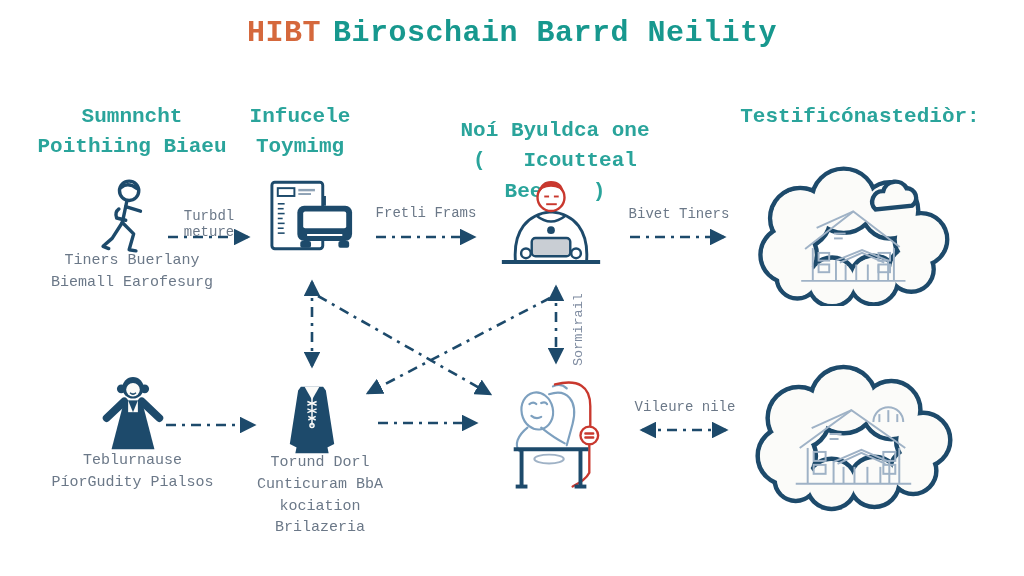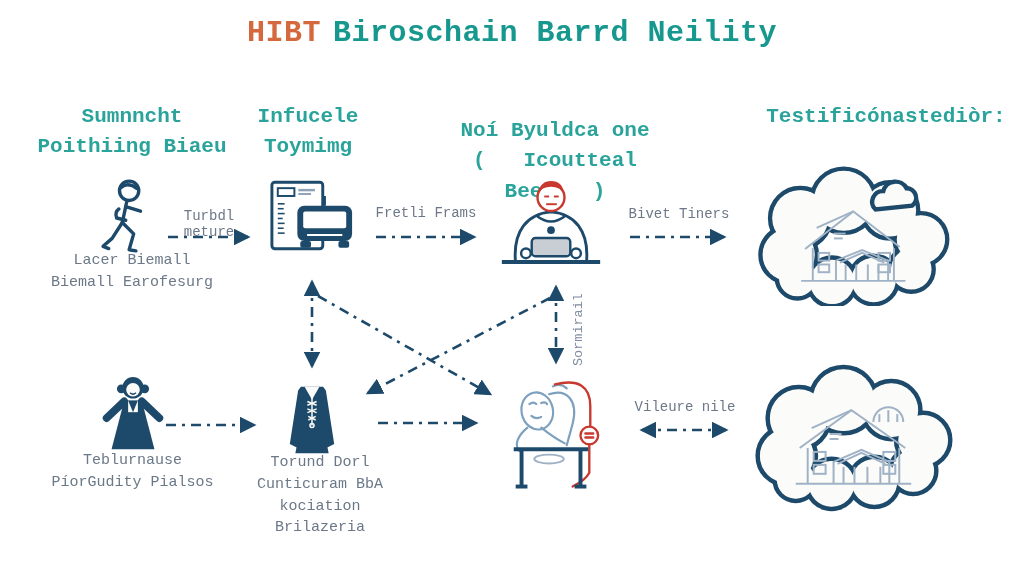--- a/index.html
+++ b/index.html
@@ -26,29 +26,29 @@
 <div id="canvas">
 
   <div class="abs title-wrap">
     <span class="title-prefix">HIBT</span><span class="title-main">Biroschain Barrd Neility</span>
   </div>
 
   <div class="abs hdr" style="left:18px;top:102px;width:228px;">
     <div>Sumnncht</div>
     <div>Poithiing Biaeu</div>
   </div>
-  <div class="abs hdr" style="left:228px;top:102px;width:160px;">
+  <div class="abs hdr" style="left:220px;top:102px;width:160px;">
     <div>Infucele</div>
     <div>Toymimg</div>
   </div>
   <div class="abs hdr" style="left:428px;top:116px;width:254px;">
     <div>Noí Byuldca one</div>
     <div>(&nbsp;&nbsp;&nbsp;Icoutteal Beel&nbsp;&nbsp;&nbsp;)</div>
   </div>
-  <div class="abs hdr" style="left:764px;top:102px;width:244px;">
+  <div class="abs hdr" style="left:738px;top:102px;width:244px;">
     <div>Testificónastediòr:</div>
   </div>
 
   <svg class="abs" style="left:0;top:0;" width="1024" height="576">
     <defs>
       <marker id="ah" viewBox="0 0 10 10" refX="8.5" refY="5" markerWidth="6.5" markerHeight="6.5" orient="auto-start-reverse">
         <path d="M0,0 L10,5 L0,10 z" fill="#1d4a6b"></path>
       </marker>
     </defs>
     <g stroke="#1d4a6b" stroke-width="2.6" fill="none" stroke-dasharray="10 6 3 6">
@@ -76,21 +76,21 @@
       <circle cx="31" cy="11" r="8.5"></circle>
       <path d="M24,8 Q30,3 38,9"></path>
       <path d="M29,20 L25,39"></path>
       <path d="M28,25 L41,29"></path>
       <path d="M22,27 q-4,3 -2,8 l8,2"></path>
       <path d="M25,39 L35,49 L31,63 L37,64"></path>
       <path d="M25,39 L16,53 L8,60 L13,62"></path>
     </g>
   </svg>
   <div class="abs cap" style="left:34px;top:250px;width:196px;">
-    <div>Lacer Biemall</div>
+    <div>Tiners Buerlany</div>
     <div>Biemall Earofesurg</div>
   </div>
 
   <svg class="abs" style="left:268px;top:180px;" width="88" height="74" viewBox="0 0 90 75">
     <rect x="4" y="2" width="52" height="68" rx="3" fill="#ffffff" stroke="#1d4a6b" stroke-width="3"></rect>
     <rect x="10" y="8" width="17" height="8" fill="none" stroke="#1d4a6b" stroke-width="2"></rect>
     <line x1="31" y1="10" x2="48" y2="10" stroke="#8ea2b5" stroke-width="2.5"></line>
     <line x1="31" y1="14" x2="44" y2="14" stroke="#8ea2b5" stroke-width="2"></line>
     <g stroke="#1d4a6b" stroke-width="1.6">
       <line x1="10" y1="24" x2="17" y2="24"></line>

